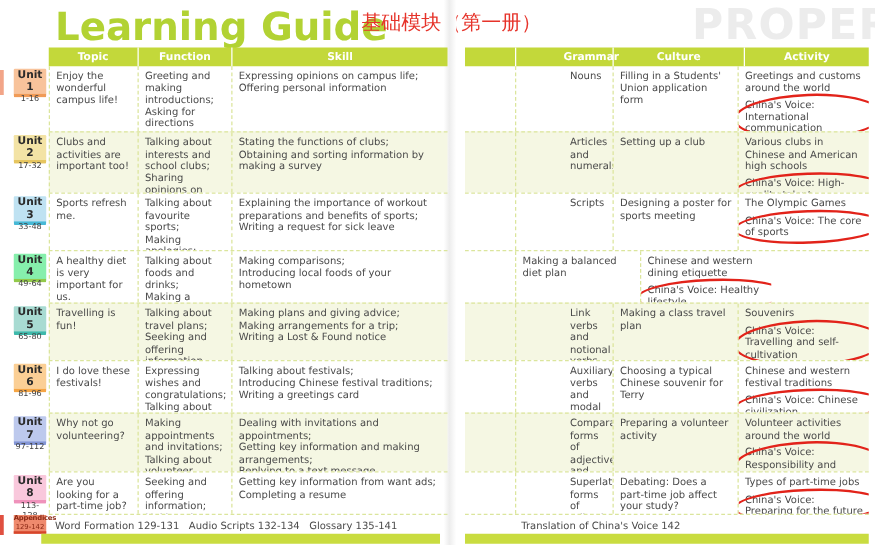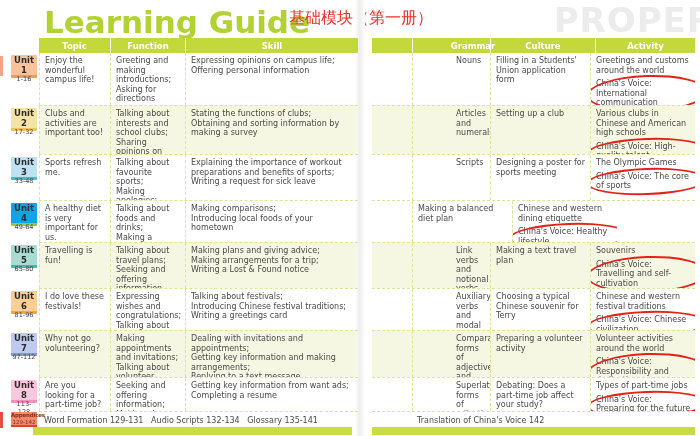--- a/index.html
+++ b/index.html
@@ -122,21 +122,21 @@
           </div>
           <div class="cell c1">Sports refresh me.</div>
           <div class="cell c2">Talking about favourite sports;
 Making apologies;
 Seeking and offering information</div>
           <div class="cell c3">Explaining the importance of workout preparations and benefits of sports;
 Writing a request for sick leave</div>
         </div>
 
         <div class="row">
-          <div class="tab" style="background: #0ea5e9; border-bottom-color: rgb(147, 201, 74);">
+          <div class="tab" style="background: #86efac; border-bottom-color: rgb(147, 201, 74);">
             <span class="u">Unit 4</span>
             <span class="p">49-64</span>
           </div>
           <div class="cell c1">A healthy diet is very important for us.</div>
           <div class="cell c2">Talking about foods and drinks;
 Making a reservation;
 Ordering foods</div>
           <div class="cell c3">Making comparisons;
 Introducing local foods of your hometown</div>
         </div>
@@ -238,21 +238,21 @@
 
         <div class="row">
           <div class="cell spacer c0"></div>
           <div class="cell c2">Making a balanced diet plan</div>
           <div class="cell c3"><span>Chinese and western dining etiquette</span><span class="cv"><i class="ellipse"></i><span>China's Voice: Healthy lifestyle</span></span></div>
         </div>
 
         <div class="row tint">
           <div class="cell spacer c0"></div>
           <div class="cell c1">Link verbs and notional verbs</div>
-          <div class="cell c2">Making a text travel plan</div>
+          <div class="cell c2">Making a class travel plan</div>
           <div class="cell c3"><span>Souvenirs</span><span class="cv"><i class="ellipse"></i><span>China's Voice: Travelling and self-cultivation</span></span></div>
         </div>
 
         <div class="row">
           <div class="cell spacer c0"></div>
           <div class="cell c1">Auxiliary verbs and modal verbs</div>
           <div class="cell c2">Choosing a typical Chinese souvenir for Terry</div>
           <div class="cell c3"><span>Chinese and western festival traditions</span><span class="cv"><i class="ellipse"></i><span>China's Voice: Chinese civilization</span></span></div>
         </div>
 

